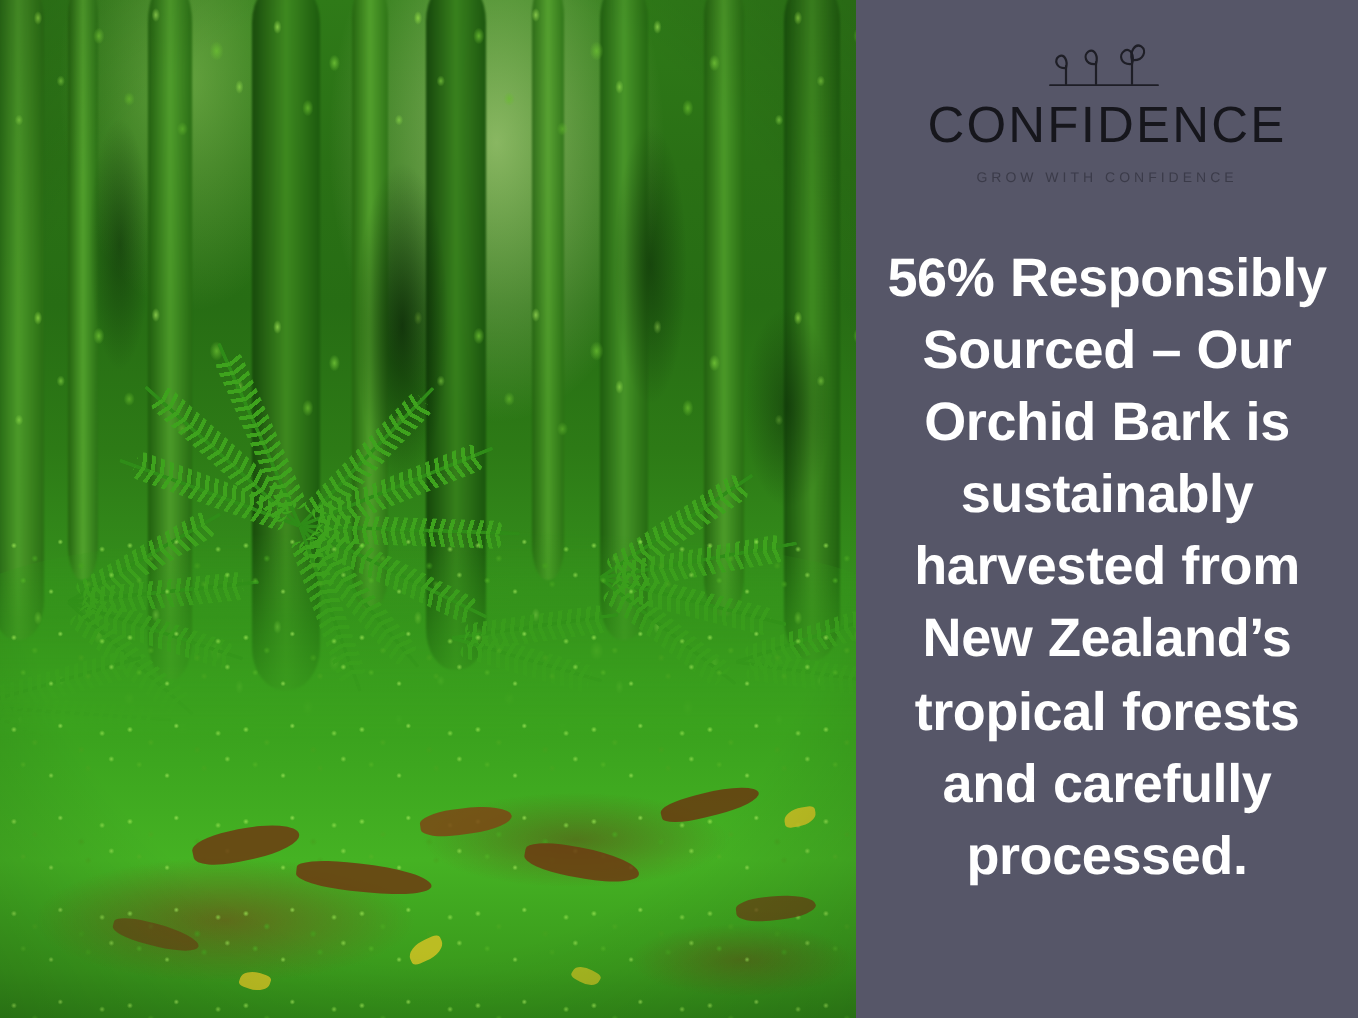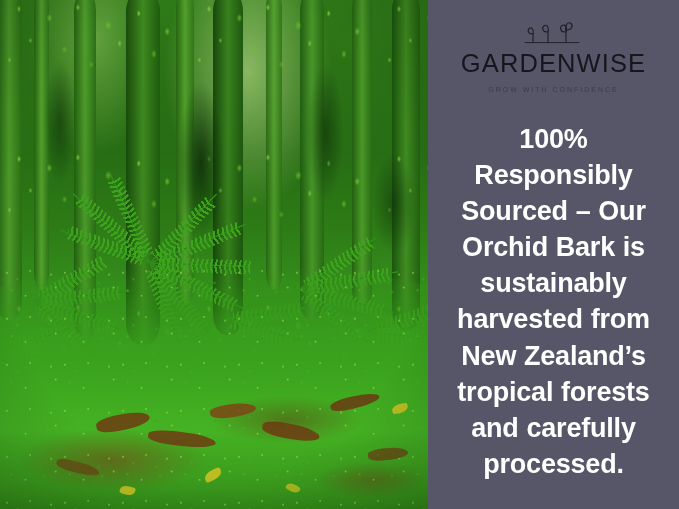--- a/index.html
+++ b/index.html
@@ -318,21 +318,21 @@
           <path d="M25 23 L25 12"></path>
           <path d="M25 13 C19.5 13.5 18.5 8.6 21.3 6.7 C24.3 5 26.2 9.2 25 13 Z"></path>
 
           <path d="M43 23 L43 8"></path>
           <path d="M43 13 C37.2 13.6 36.2 8.4 39.2 6.4 C42.4 4.6 44.3 9 43 13 Z"></path>
           <path d="M43 11 C48.8 11.6 50.6 6.2 47.6 4.2 C44.4 2.4 41.8 7 43 11 Z"></path>
 
           <path d="M2 23.6 L56 23.6" stroke-width="0.9"></path>
         </g>
       </svg>
-      <div class="brand-name">GARDENWISE</div>
+      <div class="brand-name">CONFIDENCE</div>
       <div class="brand-tagline">GROW WITH CONFIDENCE</div>
     </div>
 
-    <div class="headline">100% Responsibly Sourced – Our Orchid Bark is sustainably harvested from New Zealand’s tropical forests and carefully processed.</div>
+    <div class="headline">56% Responsibly Sourced – Our Orchid Bark is sustainably harvested from New Zealand’s tropical forests and carefully processed.</div>
 
   </div>
 
 </div>
 
 </body></html>

